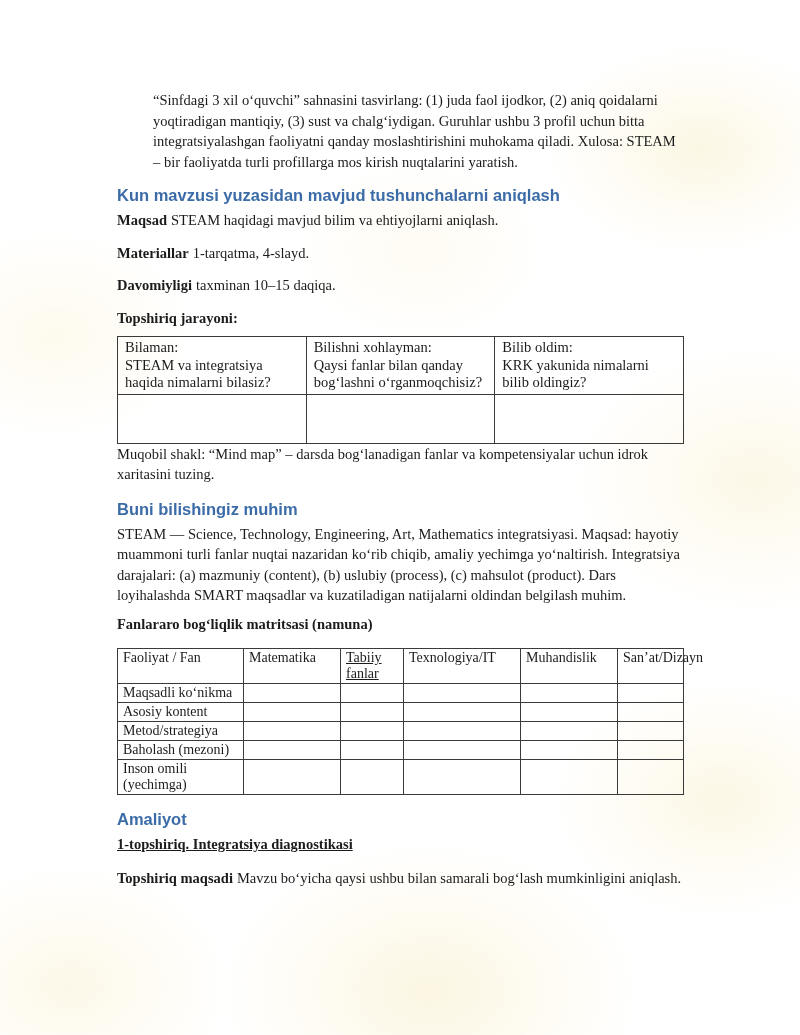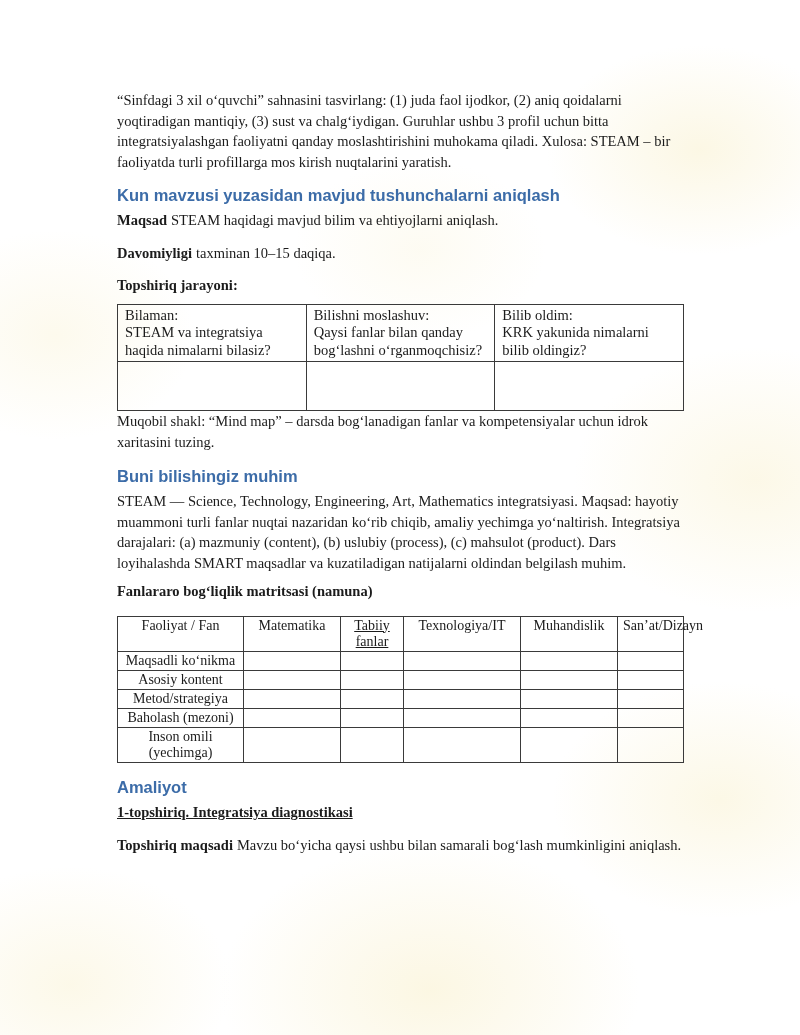--- a/index.html
+++ b/index.html
@@ -16,40 +16,40 @@
       radial-gradient(260px 190px at 755px 480px, rgba(248,238,196,.40), transparent 70%),
       radial-gradient(240px 170px at 720px 800px, rgba(248,238,196,.42), transparent 70%),
       radial-gradient(300px 210px at 430px 990px, rgba(248,238,196,.48), transparent 70%),
       radial-gradient(200px 150px at 55px 335px, rgba(248,238,196,.30), transparent 70%),
       radial-gradient(230px 170px at 70px 985px, rgba(248,238,196,.38), transparent 70%),
       radial-gradient(180px 130px at 420px 250px, rgba(248,238,196,.22), transparent 70%),
       #ffffff;
   }
   .content{position:absolute;left:117px;top:90px;width:567px;}
   p{margin:0 0 12px;font-size:14.5px;line-height:20.5px;}
-  .intro{margin-bottom:13px;}
+  .intro{margin-bottom:13px;margin-left:36px;}
   .h2{
     font-family:"Liberation Sans", sans-serif;
     font-weight:bold;
     color:#3c6ca8;
     font-size:16.5px;line-height:21px;
     margin:0 0 4px;
   }
   .h2.spaced{margin-top:14px;}
   .lbl{font-weight:bold;margin-right:4px;}
   .bold-line{font-weight:bold;}
   .tight{margin-bottom:8px;}
   table{border-collapse:collapse;width:100%;table-layout:fixed;}
   td{border:1px solid #3a3a3a;vertical-align:top;}
   
   .bbb{margin:4px 0 2px;font-size:14.5px;line-height:17.5px;}
   .bbb td{padding:2px 7px;width:33.33%;}
   .bbb .empty-row td{height:44px;}
   
-  .matrix{margin:2px 0 0;font-size:14px;line-height:16px;text-align:center;}
+  .matrix{margin:2px 0 0;font-size:14px;line-height:16px;}
   .matrix td{padding:1px 5px;}
   .matrix .c0{width:115px;}
   .matrix .c1{width:86px;}
   .matrix .c2{width:52px;text-decoration:underline;}
   .matrix .c3{width:106px;}
   .matrix .c4{width:86px;}
   .matrix .empty{height:16px;}
   .mt-table{margin-bottom:0;}
 </style>
 </head>
@@ -57,35 +57,36 @@
 
 <div class="page">
   <div class="content">
 
     <p class="intro">“Sinfdagi 3 xil o‘quvchi” sahnasini tasvirlang: (1) juda faol ijodkor, (2) aniq qoidalarni yoqtiradigan mantiqiy, (3) sust va chalg‘iydigan. Guruhlar ushbu 3 profil uchun bitta integratsiyalashgan faoliyatni qanday moslashtirishini muhokama qiladi. Xulosa: STEAM – bir faoliyatda turli profillarga mos kirish nuqtalarini yaratish.</p>
 
     <div class="h2">Kun mavzusi yuzasidan mavjud tushunchalarni aniqlash</div>
 
     <p><span class="lbl">Maqsad</span><span>STEAM haqidagi mavjud bilim va ehtiyojlarni aniqlash.</span></p>
 
+    <p><span class="lbl">Materiallar</span><span>1-tarqatma, 4-slayd.</span></p>
 
     <p><span class="lbl">Davomiyligi</span><span>taxminan 10–15 daqiqa.</span></p>
 
     <p class="bold-line tight">Topshiriq jarayoni:</p>
 
 
     <table class="bbb mt-table">
       <tbody>
         <tr>
           <td>
             <div>Bilaman:</div>
             <div>STEAM va integratsiya haqida nimalarni bilasiz?</div>
           </td>
           <td>
-            <div>Bilishni moslashuv:</div>
+            <div>Bilishni xohlayman:</div>
             <div>Qaysi fanlar bilan qanday bog‘lashni o‘rganmoqchisiz?</div>
           </td>
           <td>
             <div>Bilib oldim:</div>
             <div>KRK yakunida nimalarni bilib oldingiz?</div>
           </td>
         </tr>
         <tr class="empty-row">
           <td></td>
           <td></td>

